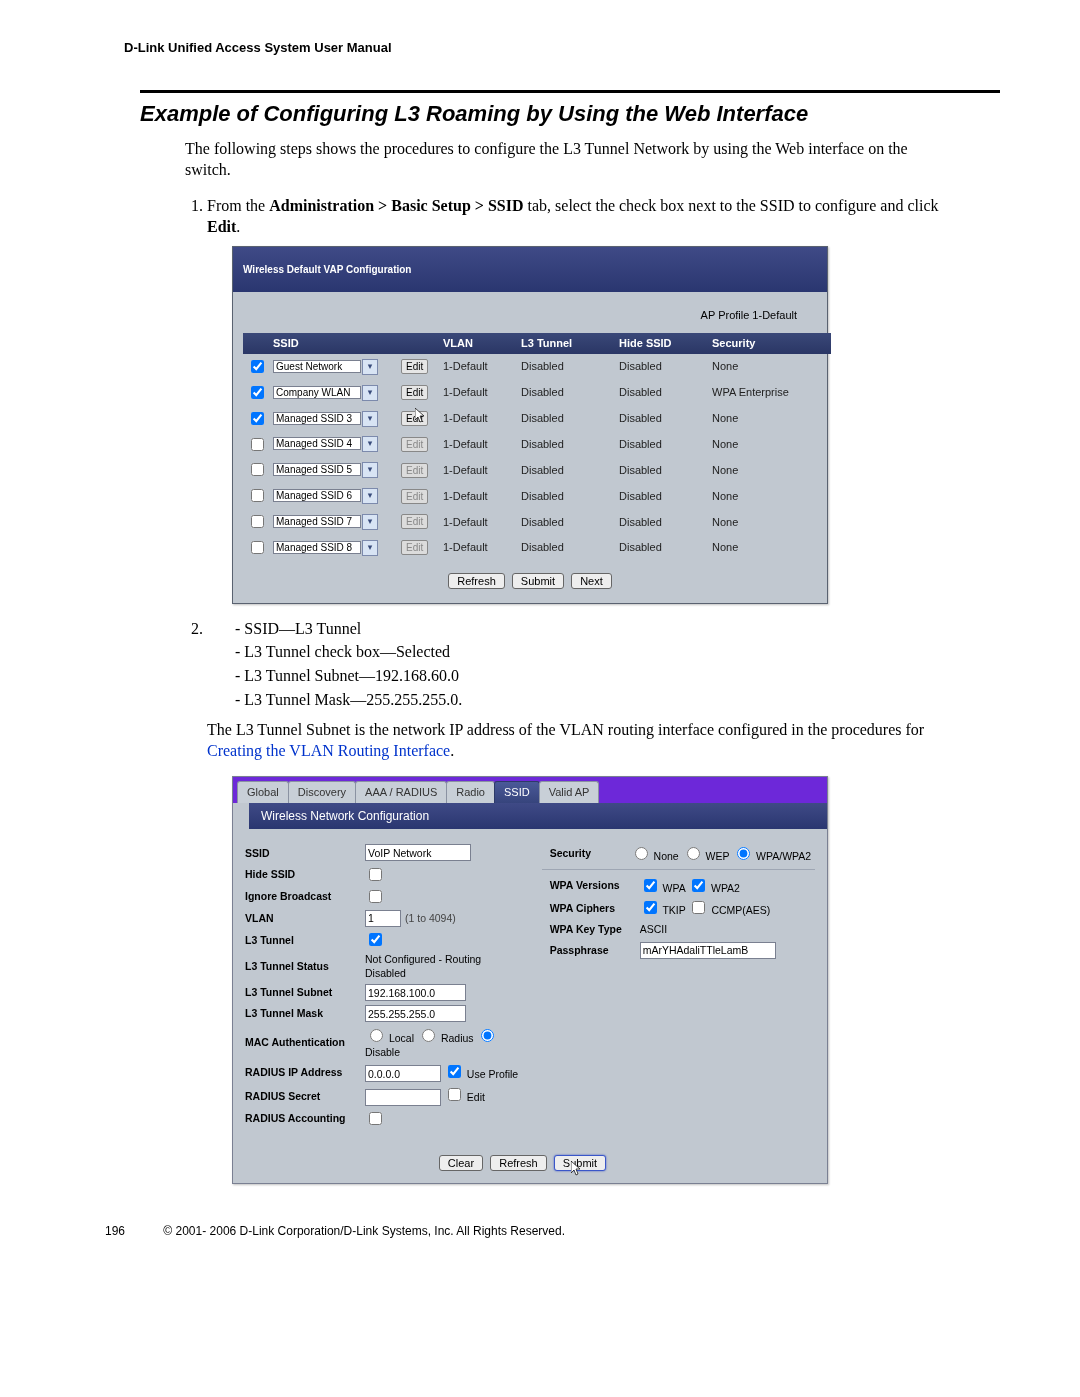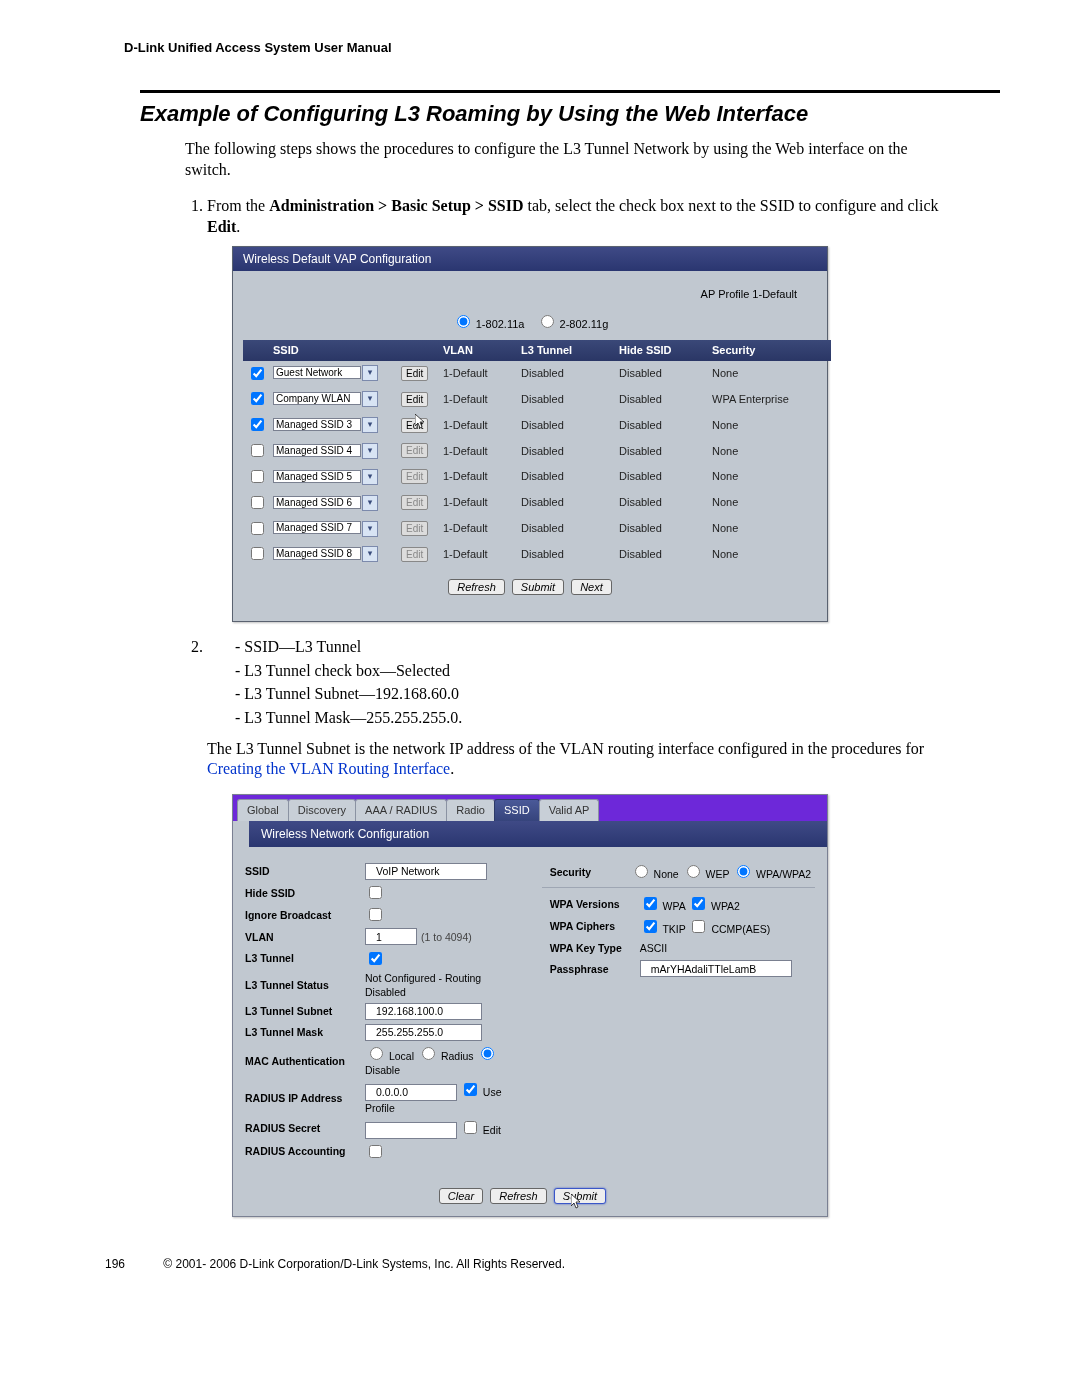--- a/index.html
+++ b/index.html
@@ -57,26 +57,27 @@
     width: 594px;
     border: 1px solid #5a6270;
     font-family: Arial, sans-serif;
     font-size: 11px;
     box-shadow: 1px 1px 2px rgba(0,0,0,0.25);
     position: relative;
   }
   .ss1-titlebar {
     background: linear-gradient(#3f4a86,#2a3670);
     color: #fff;
-    padding: 4px 10px;
-    font-size: 12px;
+    padding: 16px 10px;
+    font-size: 10px;
+    font-weight: bold;
   }
   .ss1-body {
     background: #c1c8d0;
-    padding: 10px 10px 26px 10px;
+    padding: 10px 10px 14px 10px;
     color: #000;
   }
   .ss1-profile {
     text-align: right;
     padding: 6px 20px 10px 0;
     font-size: 11px;
   }
   .ss1-radio-row { text-align:center; margin-bottom: 8px; }
   .ss1-radio-row label { margin: 0 4px; }
   .ss1-thead {
@@ -116,21 +117,21 @@
     margin-left: 1px;
   }
   .ss1-row .editbtn {
     font-size:10px; padding:0 4px; height:15px; background:#e6e6e6;
     border:1px solid #888; border-radius:2px;
   }
   .ss1-row.disabled .editbtn { color:#888; background:#dcdcdc; }
   .ss1-btnrow { text-align:center; margin-top: 12px; }
   .winbtn {
     font-size:11px; padding: 1px 8px; background:#eee;
-    border:1px solid #666; border-radius:3px; margin:0 2px;font-style:italic;
+    border:1px solid #666; border-radius:3px; margin:0 2px;
   }
   .cursor {
     position:absolute; width:12px; height:16px;
   }
   .cursor svg { width:12px; height:16px; }
 
   
   .ss2-frame {
     margin: 8px 0 0 130px;
     width: 594px;
@@ -160,21 +161,21 @@
   .ss2-body {
     background:#c1c8d0;
     padding: 12px 12px 16px 12px;
     display:flex; gap:18px;
   }
   .ss2-left { flex:1.05; }
   .ss2-right{ flex:1; border-left:none; }
   .ss2-row { display:flex; align-items:center; margin:3px 0; min-height:18px; }
   .ss2-label { width:120px; font-weight:bold; font-size:10.5px; }
   .ss2-val  { font-size:10.5px; flex:1; }
-  .ss2-val input[type=text] { font-size:10.5px; padding:0 10px; border:1px solid #7a8090; height:15px; }
+  .ss2-val input[type=text] { font-size:10.5px; padding:0 2px; border:1px solid #7a8090; height:15px; }
   .ss2-val .note { color:#444; margin-left:4px; }
   .ss2-right hr { border:none; border-top:1px solid #9ea6b3; margin:6px 0 6px -8px;}
   .ss2-btnrow { text-align:center; padding: 4px 0 12px 0; background:#c1c8d0;}
   .highlight-btn { border:1px solid #3a56c8; box-shadow:0 0 2px #3a56c8; }
 </style>
 </head>
 <body>
 
 <div class="header-title">D-Link Unified Access System User Manual</div>
 
@@ -186,24 +187,20 @@
 
   <ol class="steps">
     <li>
       <span>From the </span><span class="bold">Administration &gt; Basic Setup &gt; SSID</span><span> tab, select the check box next to the SSID to configure and click </span><span class="bold">Edit</span><span>.</span>
 
       
       <div class="ss-frame" style="margin-left:25px;">
         <div class="ss1-titlebar">Wireless Default VAP Configuration</div>
         <div class="ss1-body">
           <div class="ss1-profile">AP Profile 1-Default</div>
-          <div class="ss1-radio-row">
-            <label><input type="radio" checked="" style=""> <span>1-802.11a</span></label>
-            <label><input type="radio" style=""> <span>2-802.11g</span></label>
-          </div>
           <div class="ss1-thead">
             <div class="col-chk"></div>
             <div class="col-ssid">SSID</div>
             <div class="col-edit"></div>
             <div class="col-vlan">VLAN</div>
             <div class="col-l3">L3 Tunnel</div>
             <div class="col-hide">Hide SSID</div>
             <div class="col-sec">Security</div>
           </div>
           <div id="ss1-rows">

